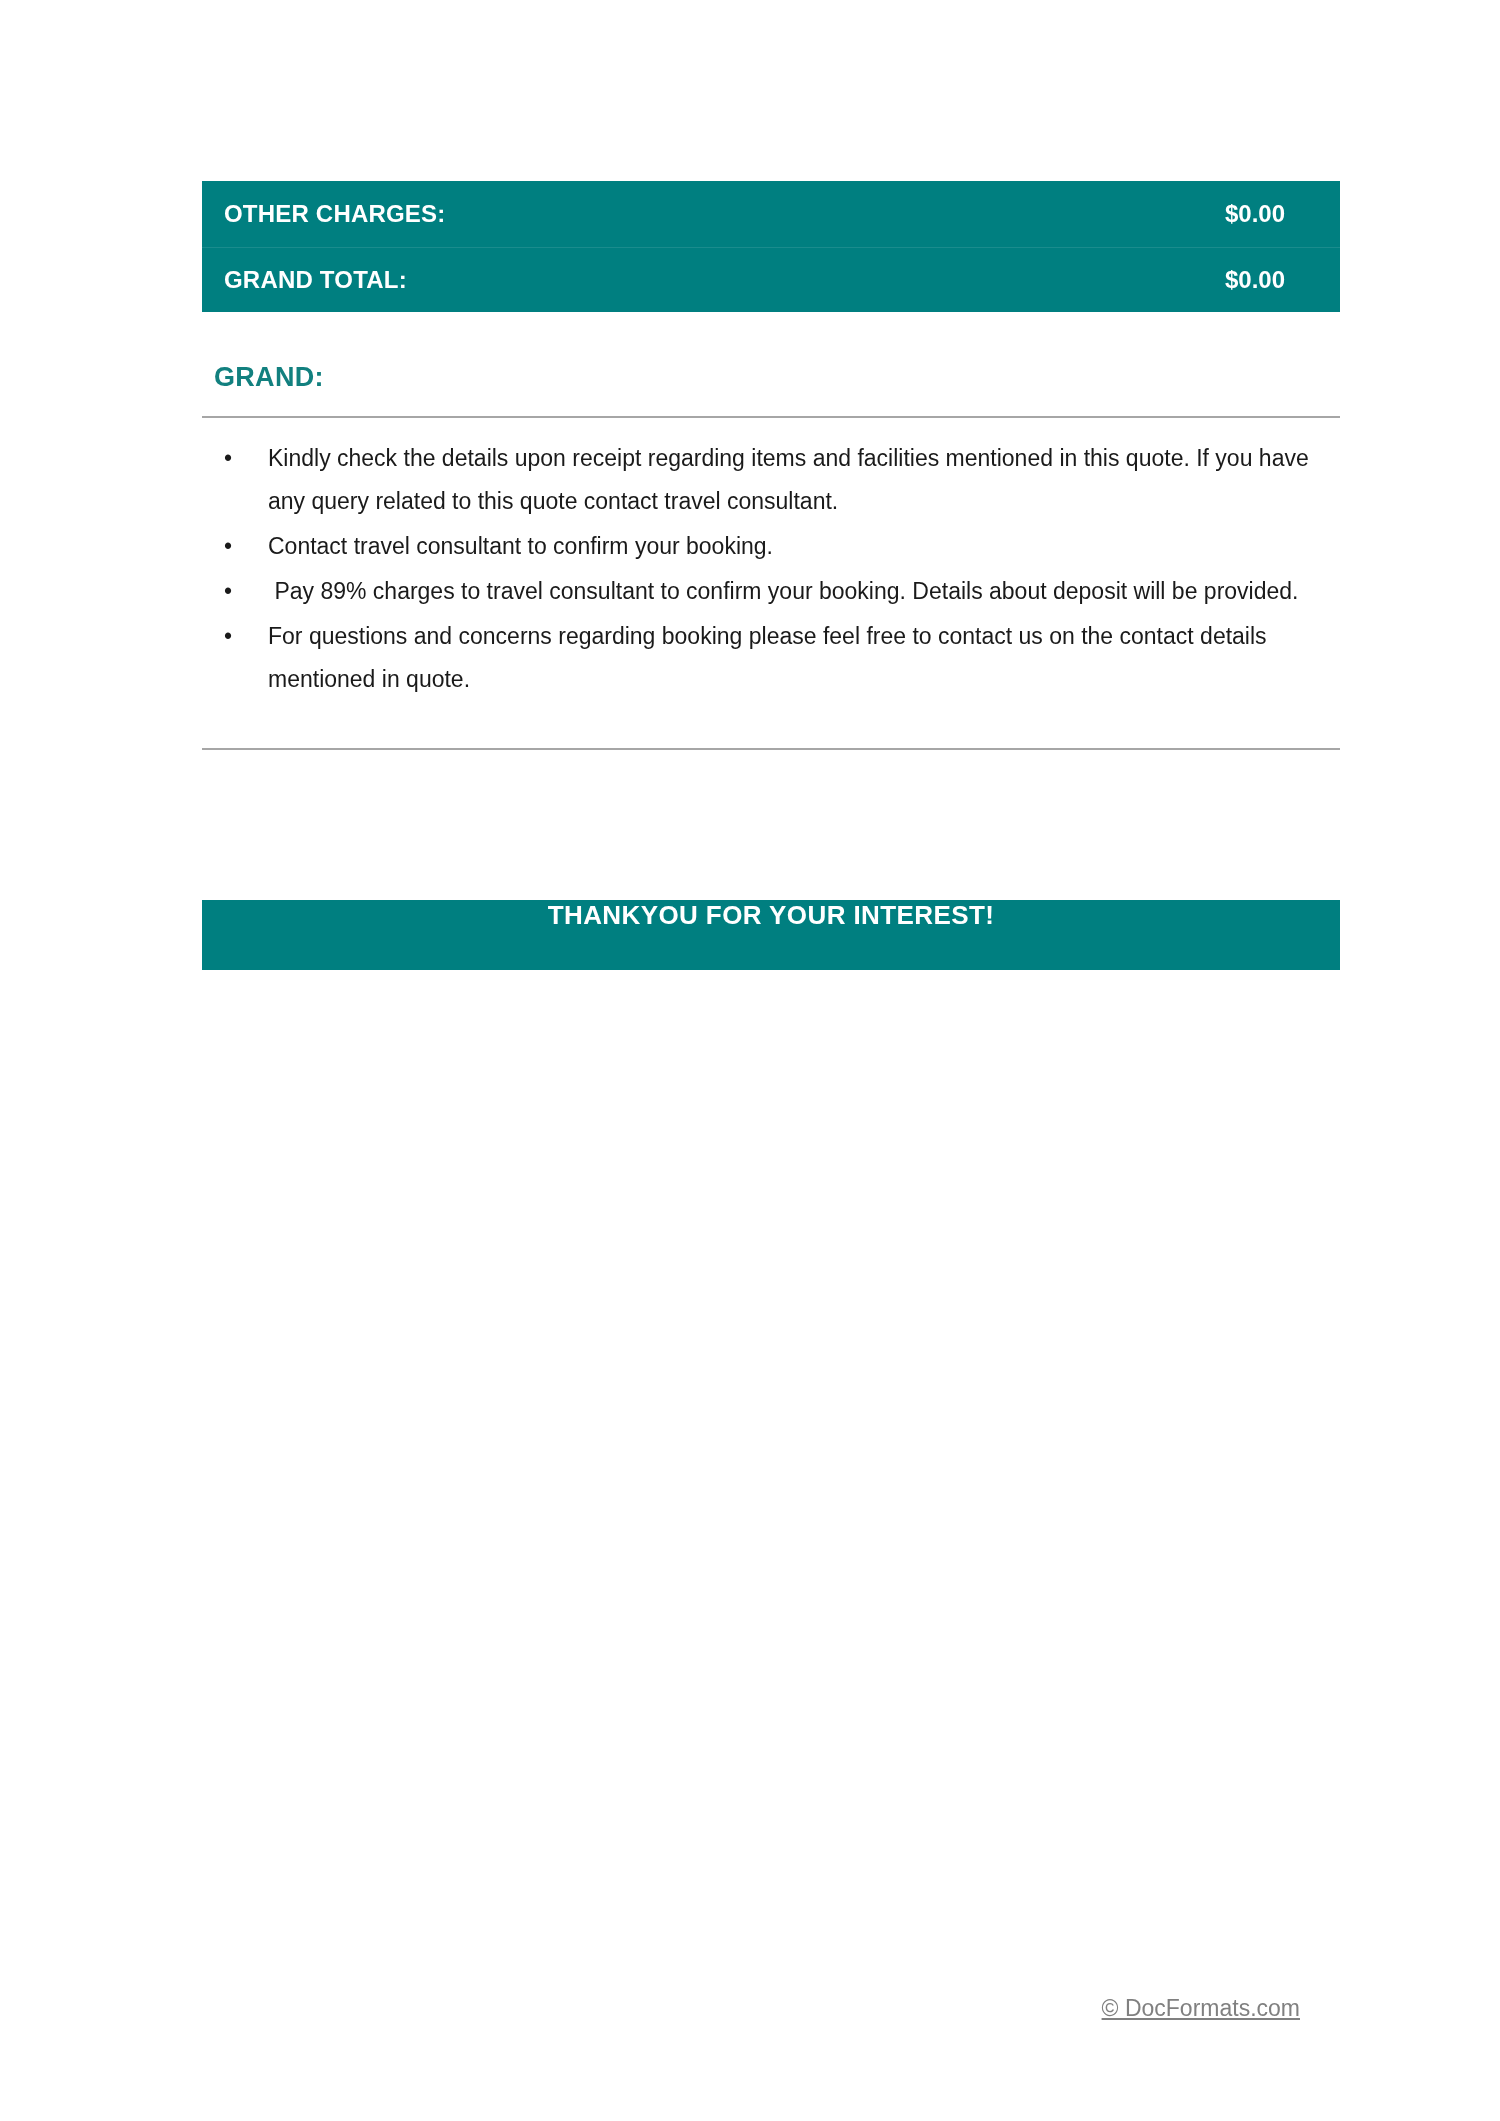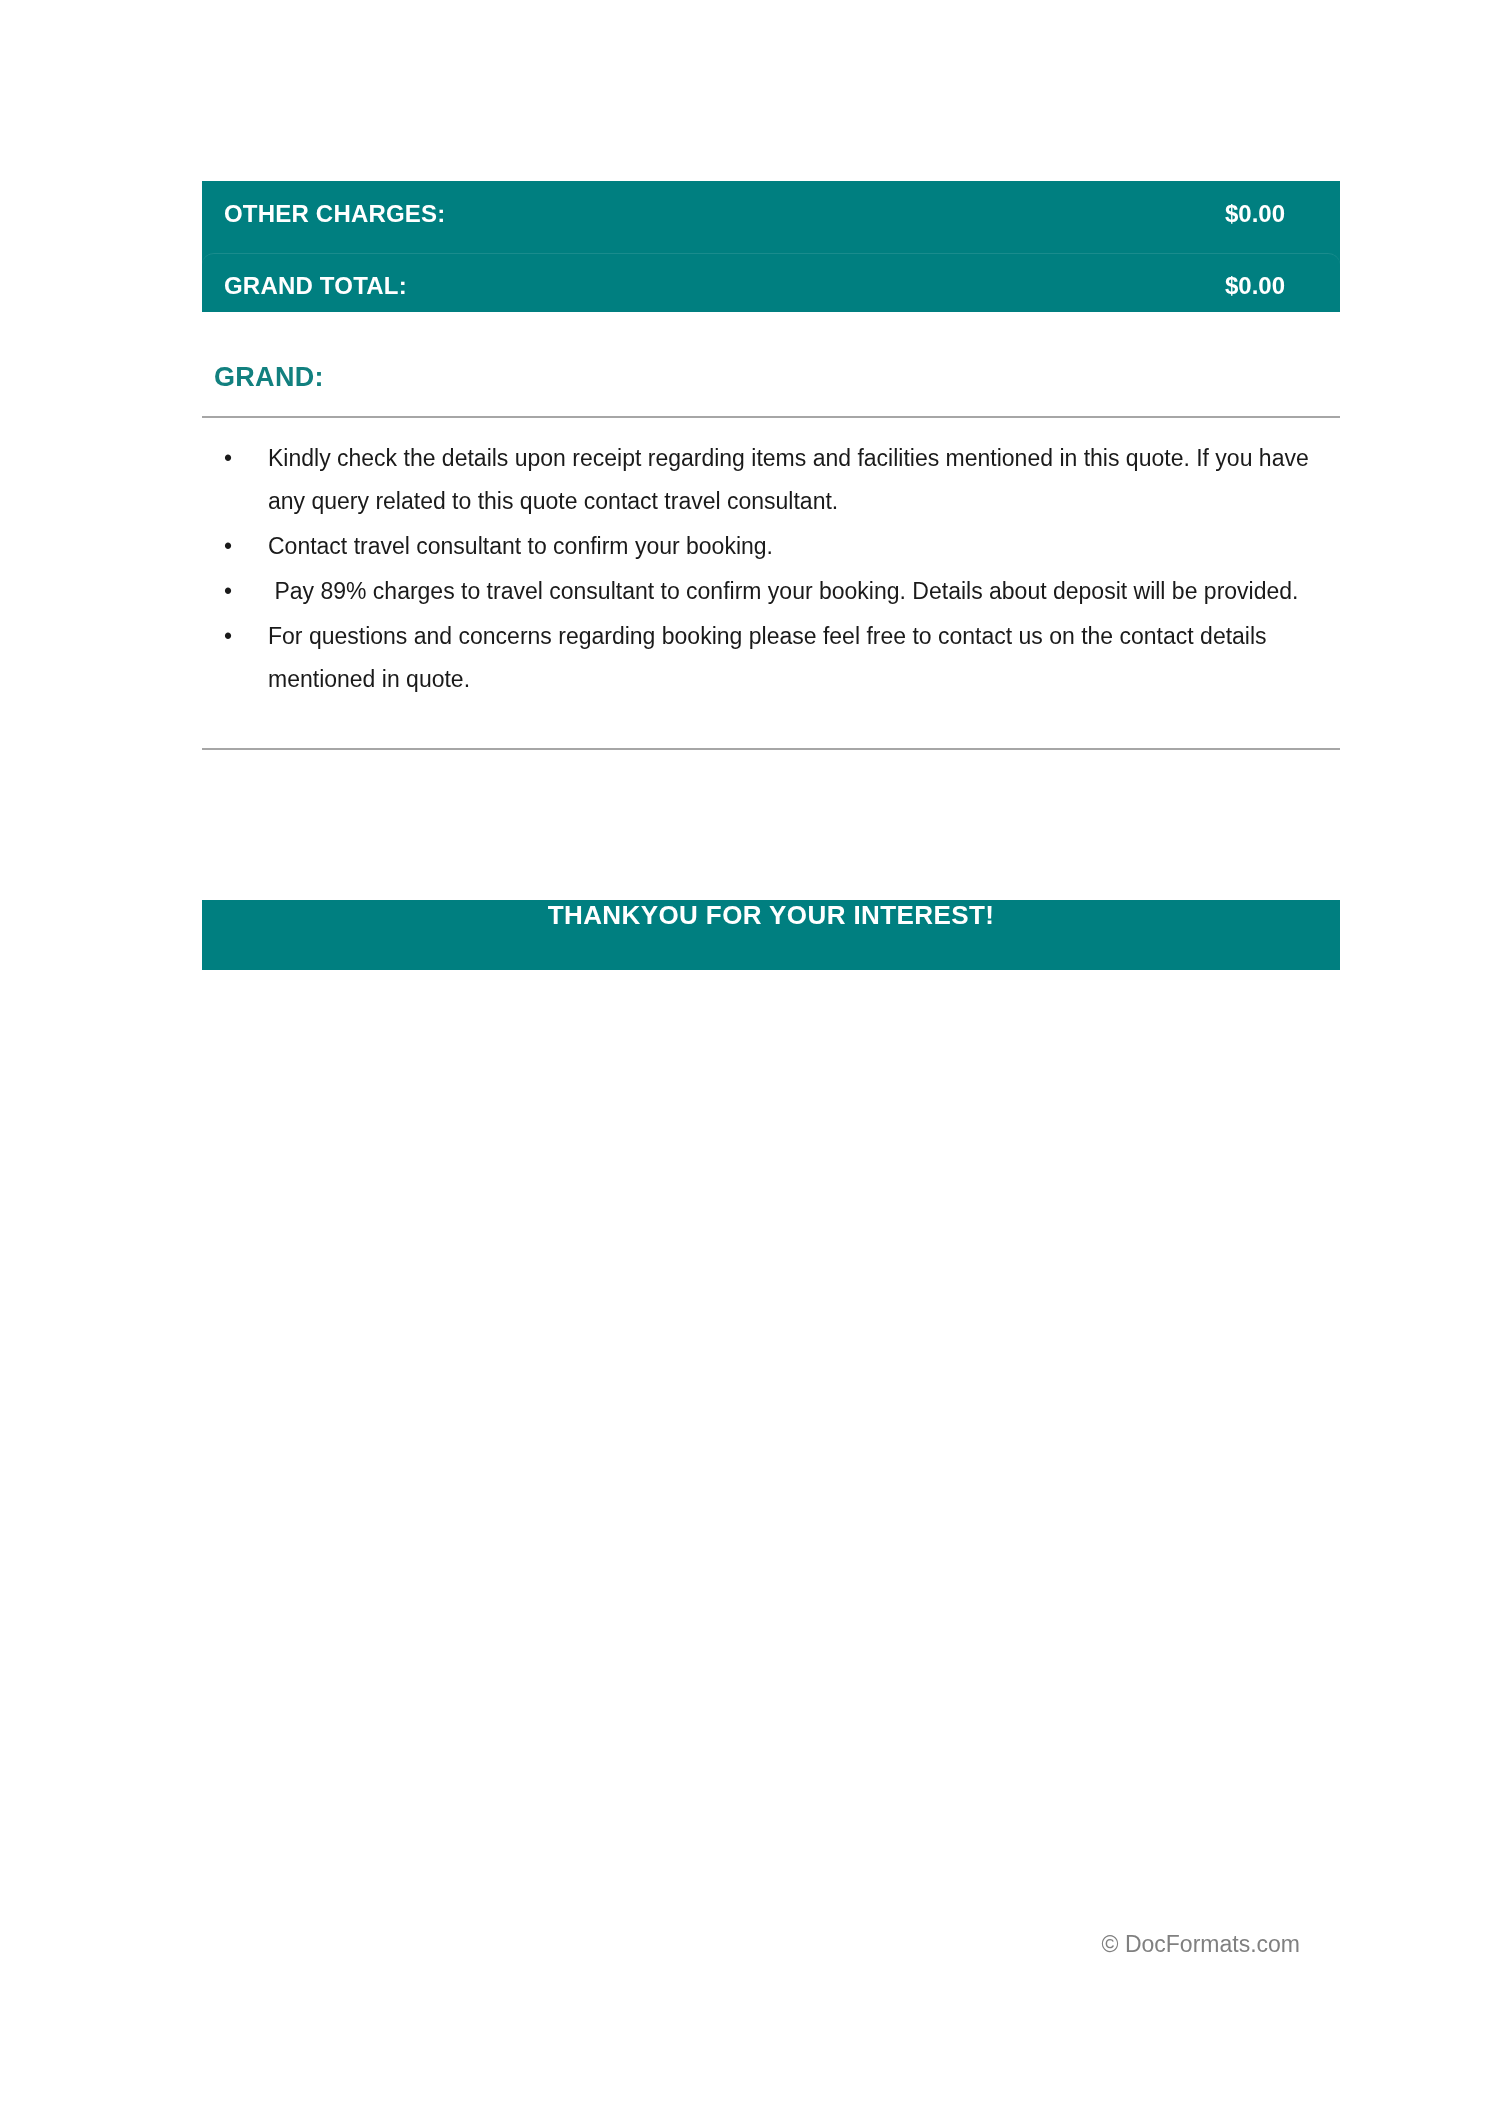--- a/index.html
+++ b/index.html
@@ -39,23 +39,22 @@
     width: 100%;
     height: 65px;
     display: flex;
     align-items: center;
     box-sizing: border-box;
     padding-left: 22px;
     padding-right: 55px;
   }
   .totals-row.row-0 { top: 0; }
   .totals-row.row-1 {
-    top: 72px;
+    top: 66px;
     border-top: 1px solid rgba(255,255,255,0.10);
-    border-radius: 12px;
   }
   .totals-label {
     flex: 1 1 auto;
     color: #ffffff;
     font-size: 24px;
     font-weight: bold;
     letter-spacing: 0.2px;
     white-space: nowrap;
   }
   .totals-value {
@@ -139,24 +138,25 @@
     font-size: 26px;
     font-weight: bold;
     letter-spacing: 0.4px;
     text-align: center;
   }
 
   
   .footer-credit {
     position: absolute;
     right: 180px;
-    top: 1931px;
+    top: 1995px;
     color: #808080;
     font-size: 23px;
     white-space: nowrap;
+    text-decoration: underline;
   }
 </style>
 </head>
 <body>
 
 <div class="page">
 
   <div class="totals-block">
 
     <div class="totals-row row-0">

